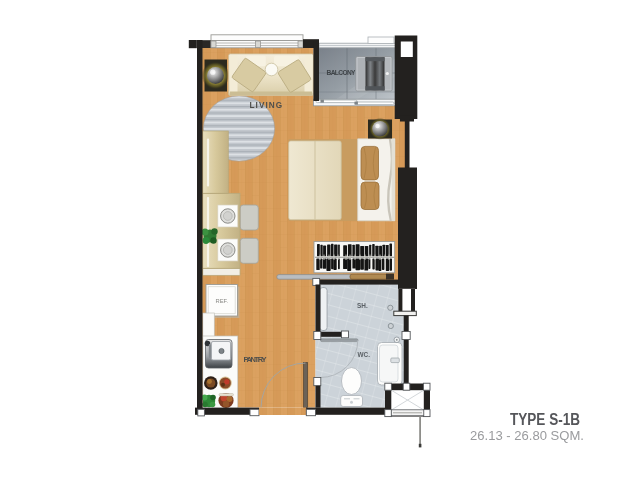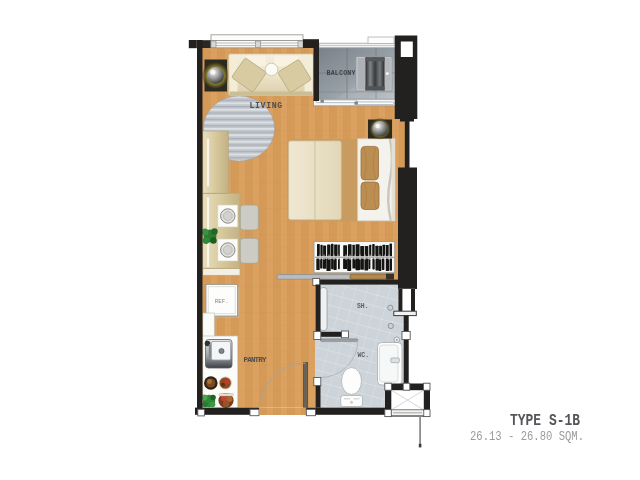--- a/index.html
+++ b/index.html
@@ -1,16 +1,16 @@
 <!DOCTYPE html>
 <html><head>
 <meta charset="utf-8">
 <style>
 html,body{margin:0;padding:0;background:#ffffff;width:640px;height:480px;overflow:hidden;}
-#page{position:relative;width:640px;height:480px;font-family:Liberation Mono, monospace;}
+#page{position:relative;width:640px;height:480px;font-family:Liberation Sans, sans-serif;}
 svg{position:absolute;left:0;top:0;}
 </style>
 </head>
 <body>
 <div id="page">
 <svg width="640" height="480" viewBox="0 0 640 480">
 <defs>
 <pattern id="plank" width="14" height="26" patternUnits="userSpaceOnUse">
   <rect width="14" height="26" fill="#dba160"></rect>
   <rect x="7" width="7" height="26" fill="#d69a58"></rect>

